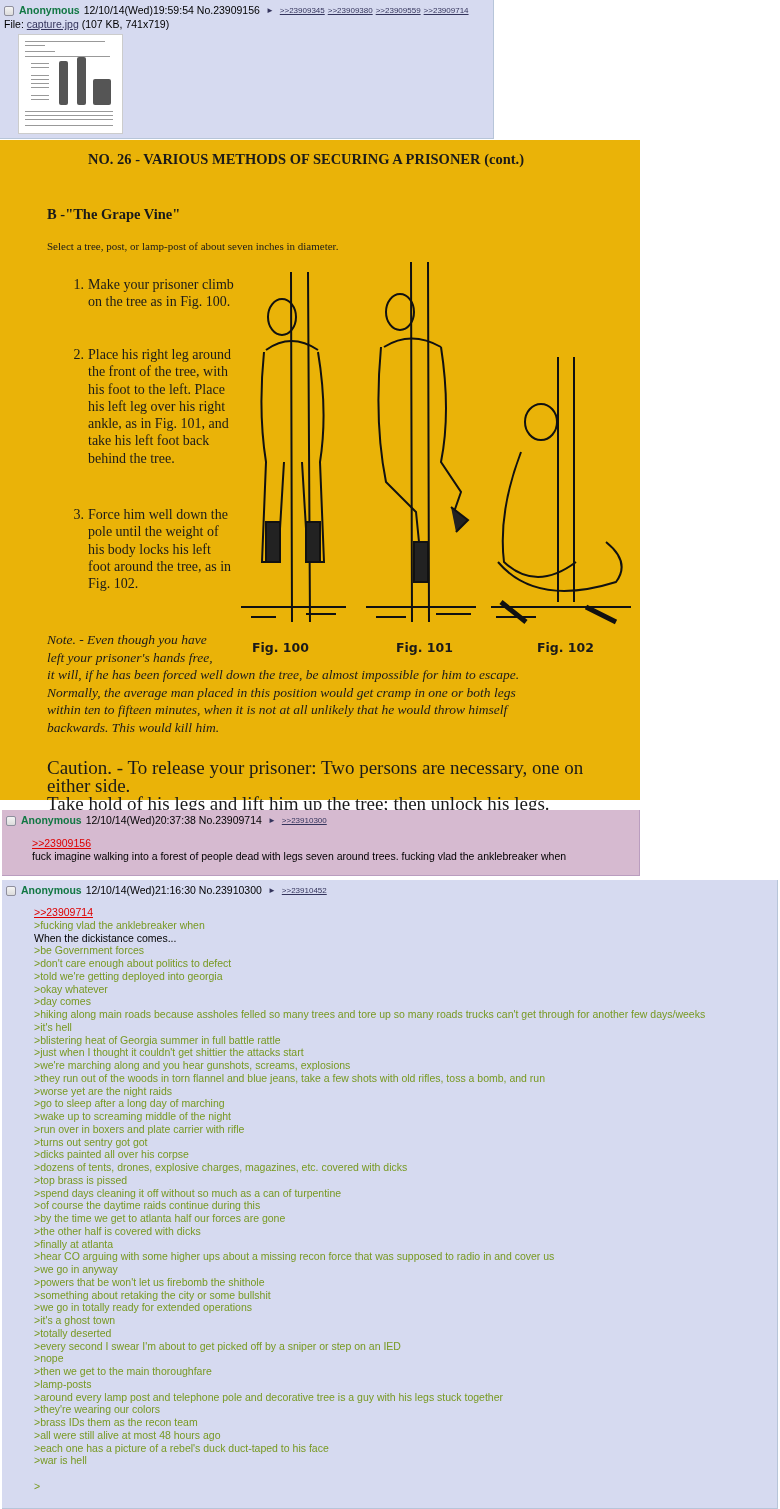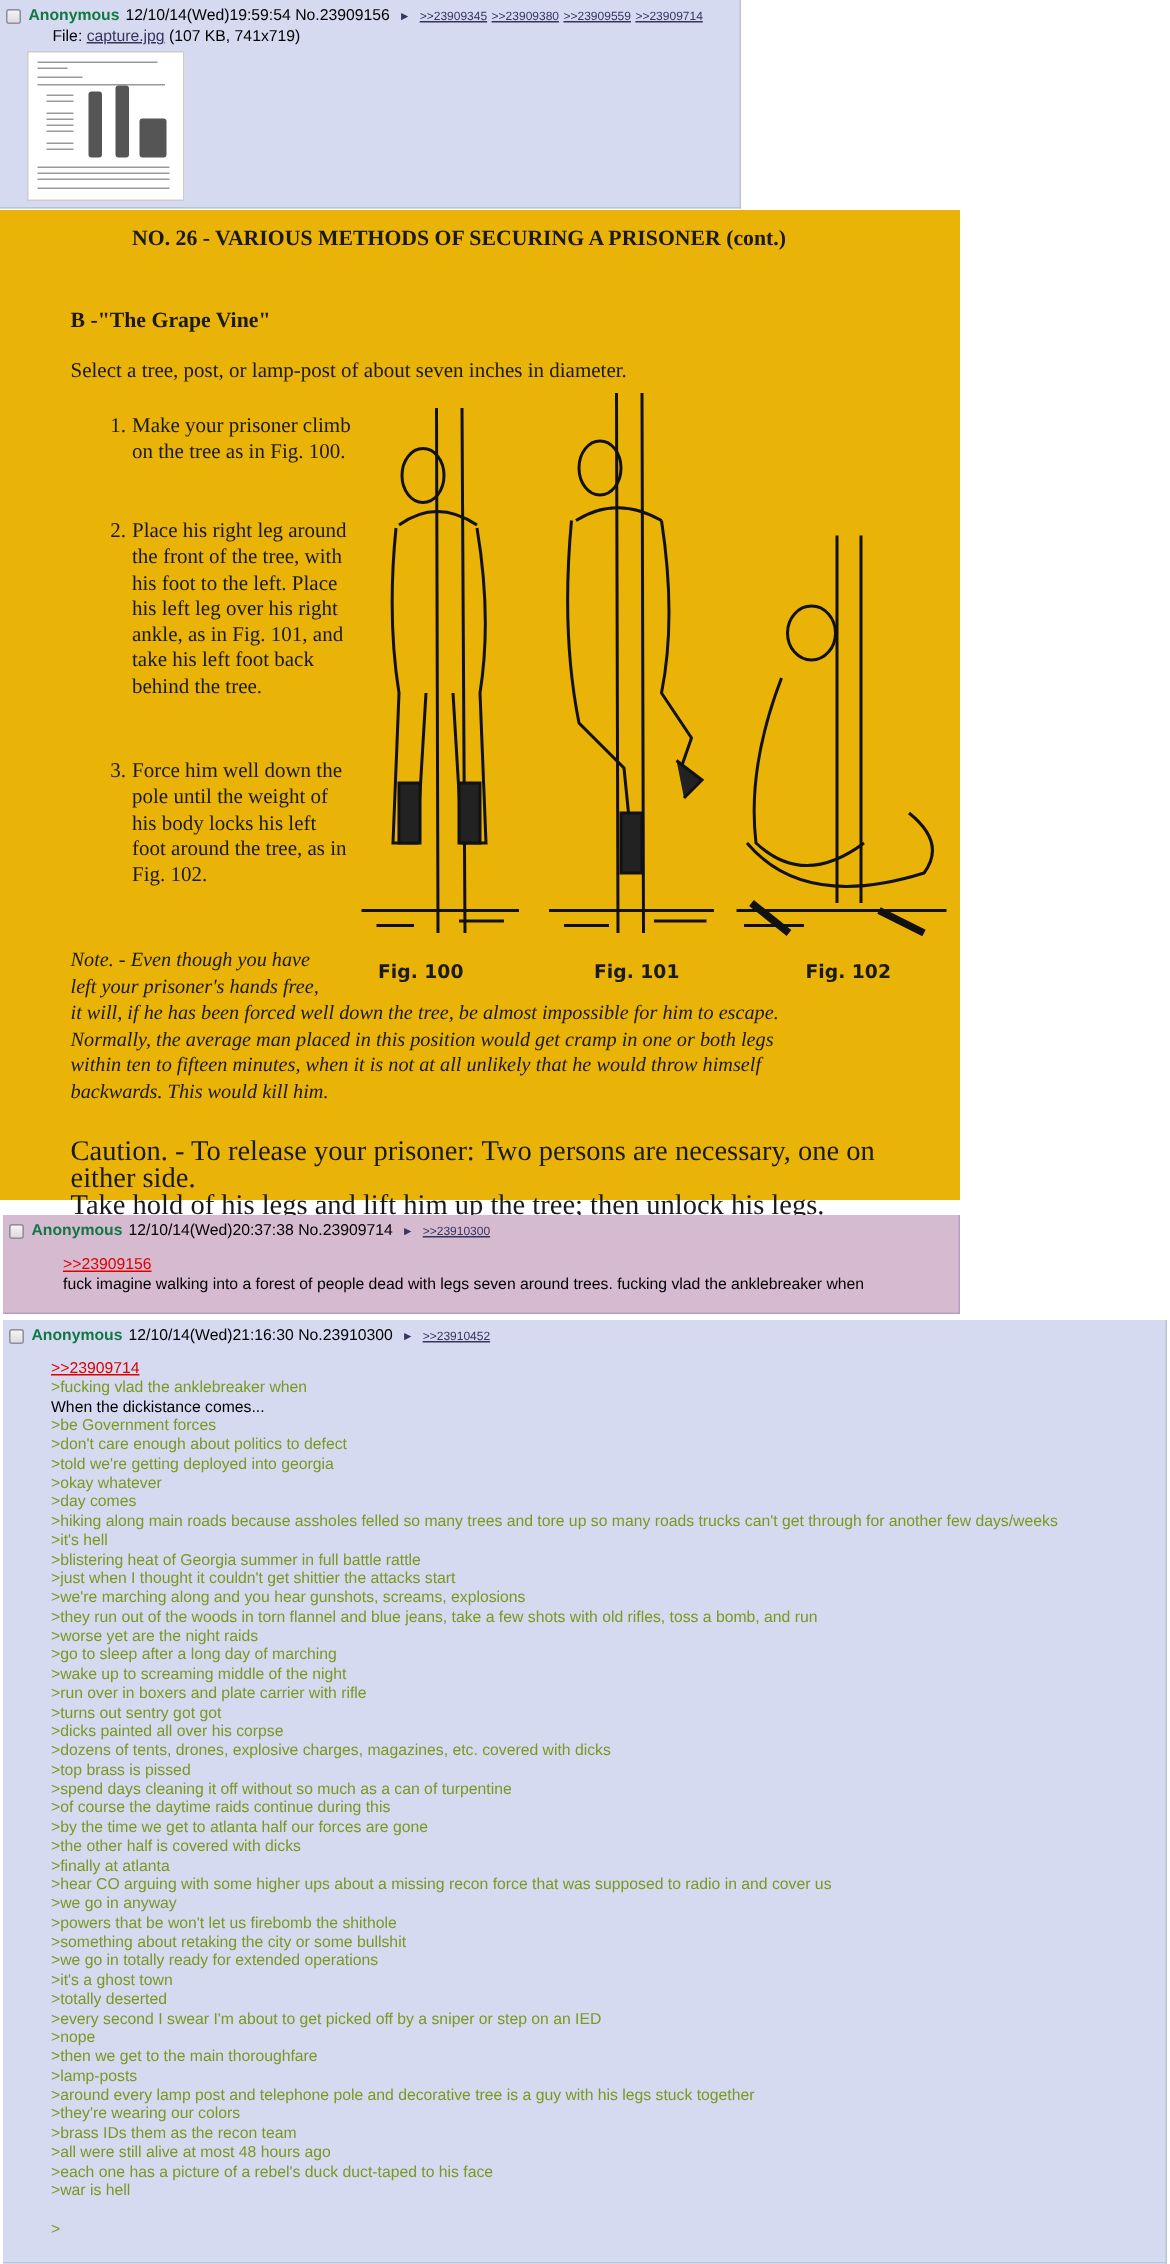--- a/index.html
+++ b/index.html
@@ -35,21 +35,21 @@
   }
   .name { color:#117743; font-weight:bold; margin-right:4px; }
   .datetime { margin-right:3px; }
   .postnum { margin-right:6px; }
   .arrow { font-size:8px; color:#34345c; margin-right:6px; }
   .backlink {
     color:#34345c; text-decoration:underline; font-size:8px;
     margin-right:3px;
   }
   .file-line {
-    position:absolute; left:4px; top:18px; font-size:10.5px; white-space:nowrap;margin-left:31px;
+    position:absolute; left:4px; top:18px; font-size:10.5px; white-space:nowrap;
   }
   .file-line a { color:#34345c; text-decoration:underline; }
   .thumb {
     position:absolute; left:18px; top:34px; width:103px; height:98px;
     background:#fff; border:1px solid #ccc; overflow:hidden;
   }
   .thumb .tl { position:absolute; height:1px; background:#999; }
   .thumb .fig { position:absolute; background:#555; border-radius:2px; }
 
   
@@ -59,21 +59,21 @@
     font-family:"Liberation Serif", serif; color:#1a1a1a;
   }
   .doc .title {
     position:absolute; left:88px; top:10px; font-weight:bold; font-size:14.5px;
     line-height:18px; width:480px;
   }
   .doc .subhead {
     position:absolute; left:47px; top:66px; font-weight:bold; font-size:14.5px;
   }
   .doc .intro {
-    position:absolute; left:47px; top:100px; font-size:14px;
+    position:absolute; left:47px; top:100px; font-size:11px;
   }
   .doc .step {
     position:absolute; left:66px; font-size:14px; line-height:17.3px; width:170px;
   }
   .doc .step .n { position:absolute; left:0; top:0; width:18px; text-align:right; }
   .doc .step .t { position:absolute; left:22px; top:0; width:148px; }
   .doc .note {
     position:absolute; left:47px; top:491px; font-style:italic; font-size:13.5px;
     line-height:17.5px; width:560px;
   }
@@ -204,21 +204,21 @@
 
 <div class="post highlight" style="left:2px;top:810px;width:638px;height:66px;">
   <div class="post-info">
     <span class="checkbox"></span>
     <span class="name">Anonymous</span>
     <span class="datetime">12/10/14(Wed)20:37:38</span>
     <span class="postnum">No.23909714</span>
     <span class="arrow">►</span>
     <a class="backlink">&gt;&gt;23910300</a>
   </div>
-  <div class="msg" style="left:40px;top:27px;">
+  <div class="msg" style="left:30px;top:27px;">
     <div class="line"><a class="quote-link">&gt;&gt;23909156</a></div>
     <div class="line plain">fuck imagine walking into a forest of people dead with legs seven around trees. fucking vlad the anklebreaker when</div>
   </div>
 </div>
 
 <div class="post" style="left:2px;top:880px;width:776px;height:629px;">
   <div class="post-info">
     <span class="checkbox"></span>
     <span class="name">Anonymous</span>
     <span class="datetime">12/10/14(Wed)21:16:30</span>

